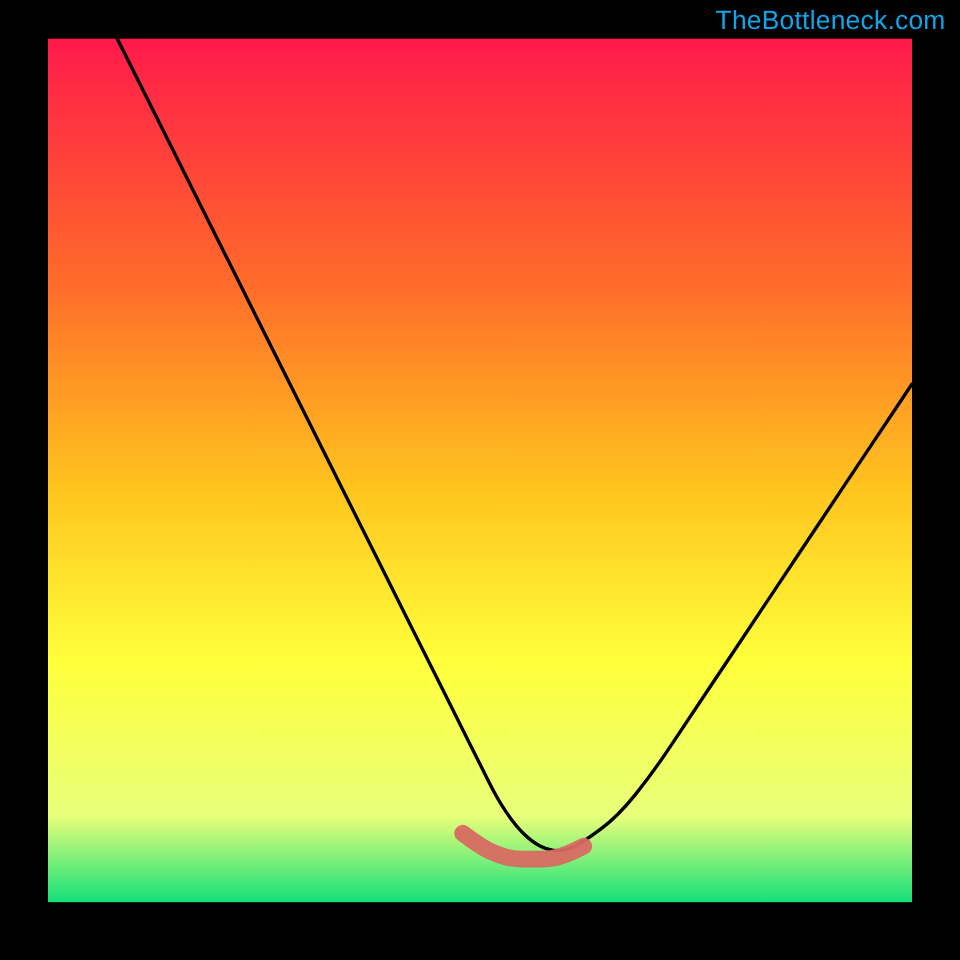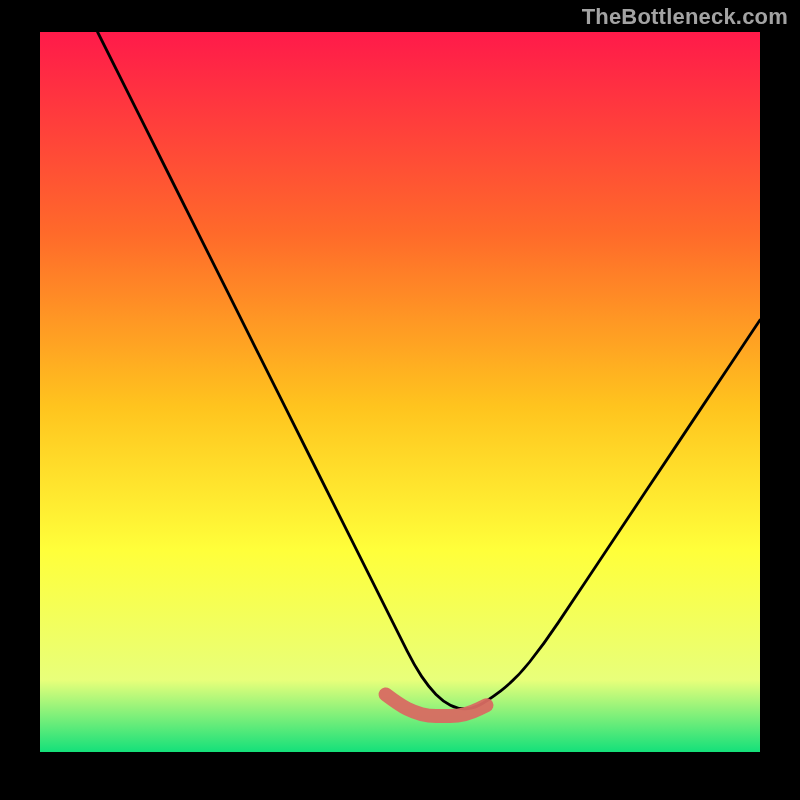--- a/index.html
+++ b/index.html
@@ -12,24 +12,24 @@
   }
   .container {
     position: relative;
     width: 800px;
     height: 800px;
   }
   .watermark {
     position: absolute;
     top: 4px;
     right: 12px;
-    color: #a3a3a3;
+    color: #0ea5e9;
     font-family: Arial, Helvetica, sans-serif;
     font-size: 22px;
-    font-weight: 700;
+    font-weight: 400;
     letter-spacing: 0.2px;
     z-index: 5;
   }
   .plot-area {
     position: absolute;
     left: 40px;
     top: 32px;
     width: 720px;
     height: 720px;
   }

